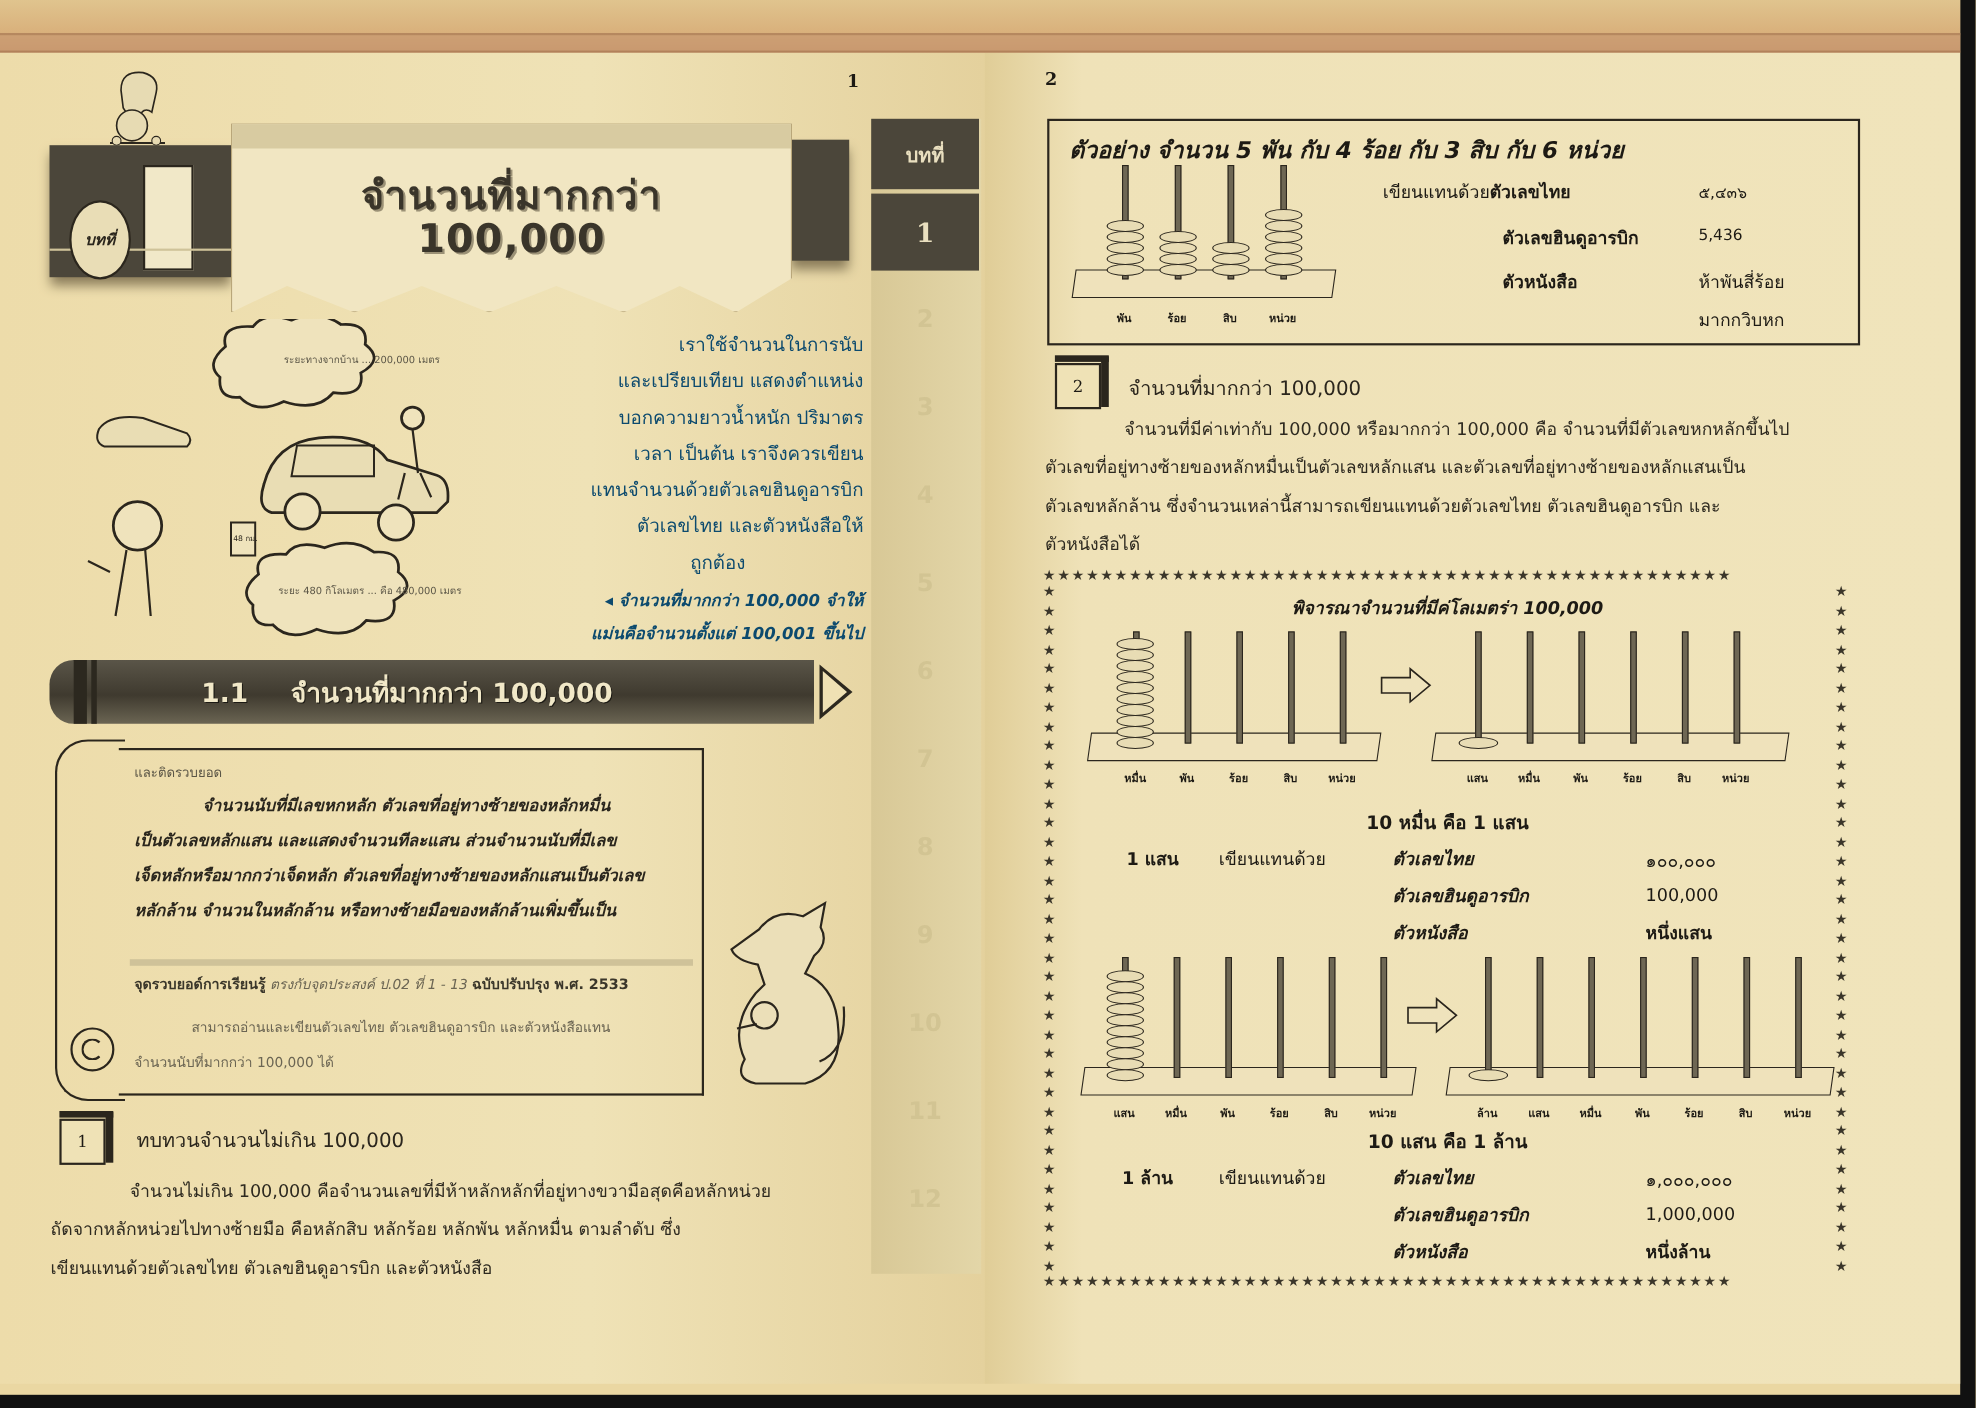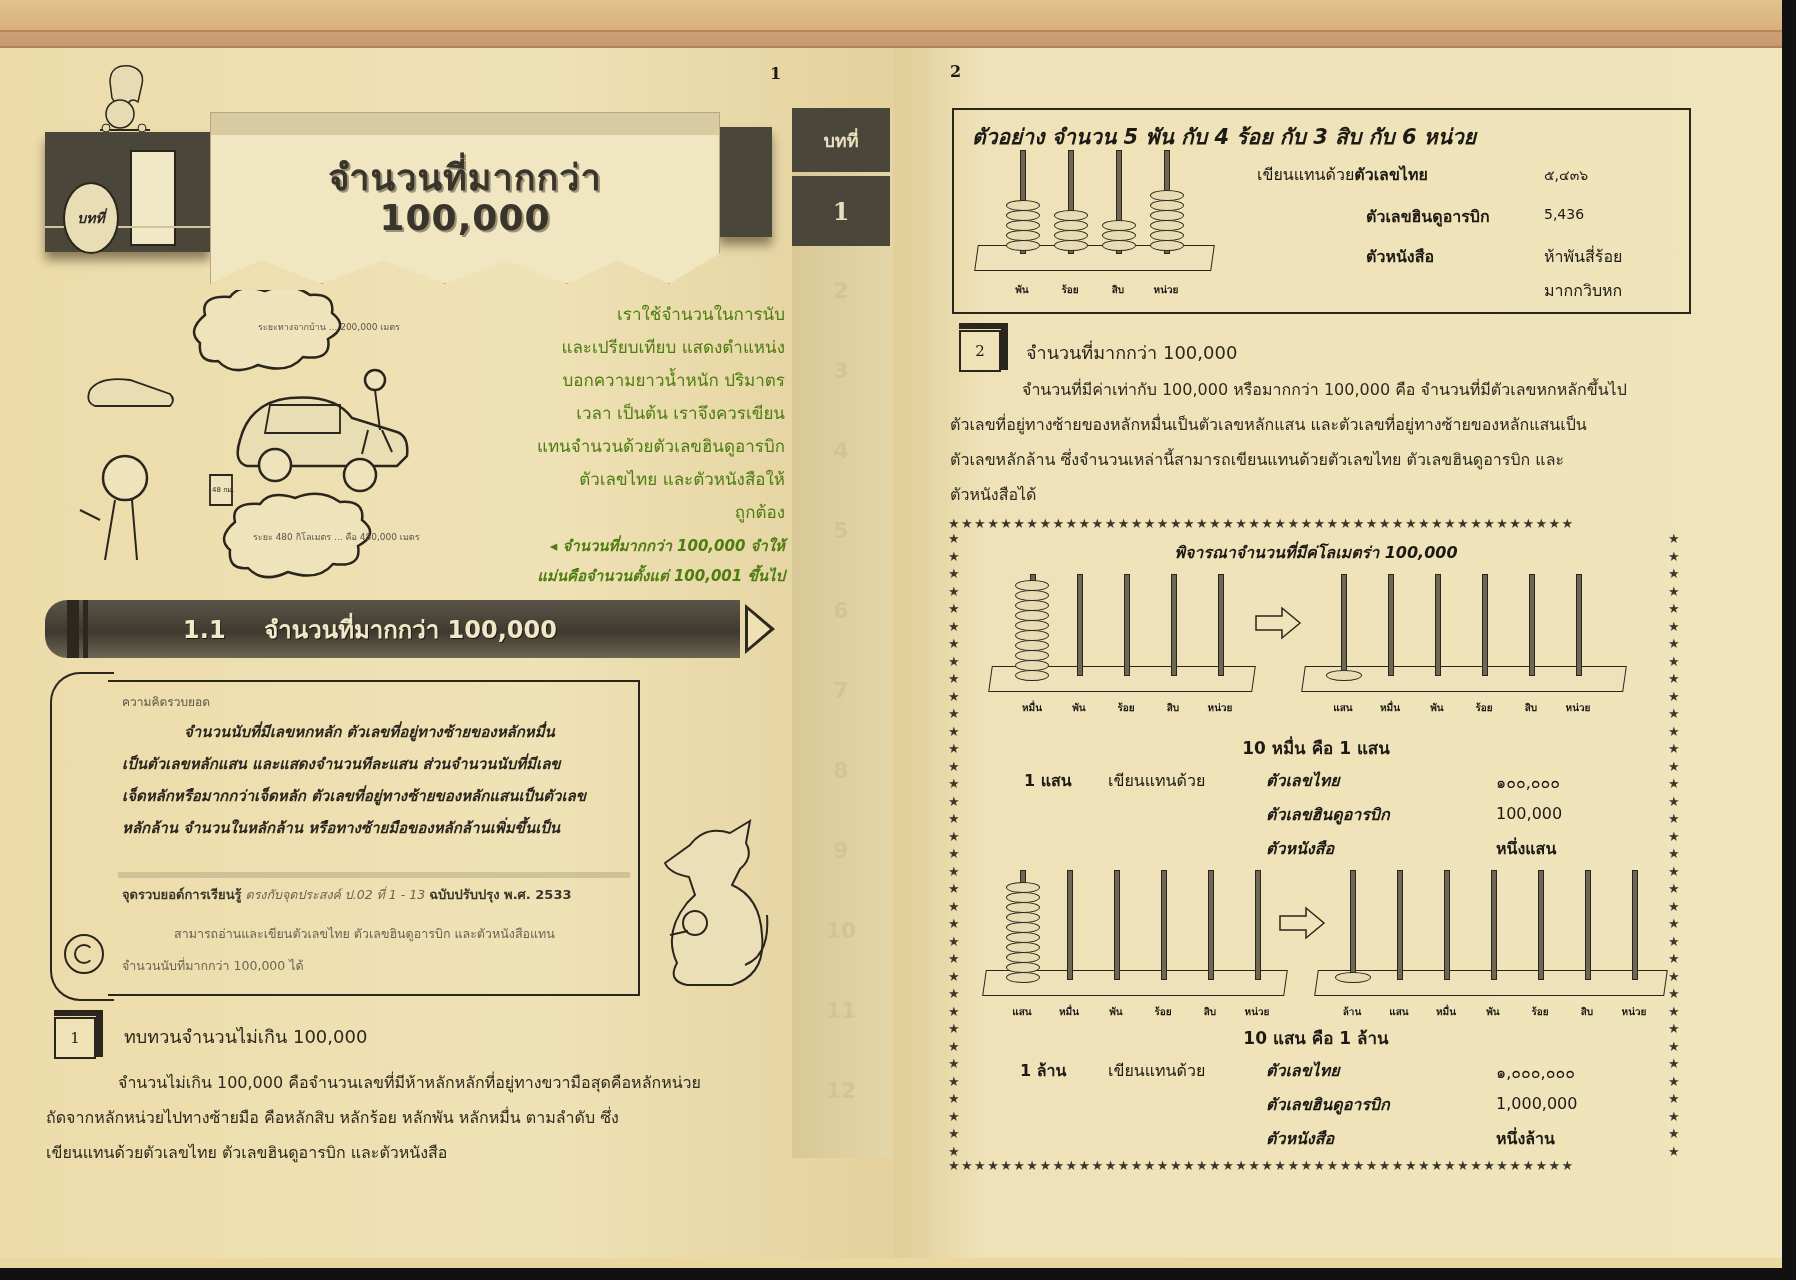--- a/index.html
+++ b/index.html
@@ -18,21 +18,21 @@
   .chapblk .line{position:absolute;left:0;right:0;top:94px;height:2px;background:#cfc39a;}
   .character{position:absolute;left:90px;top:62px;width:70px;height:75px;}
   .titlecard{position:absolute;left:210px;top:112px;width:508px;height:170px;background:#f1e6c2;border:1px solid #b9a77a;clip-path:polygon(0 0,100% 0,100% 82%,90% 100%,80% 86%,70% 100%,58% 86%,46% 100%,34% 86%,22% 100%,10% 86%,0 100%);}
   .titlecard .bar{position:absolute;left:0;right:0;top:0;height:22px;background:#d8cba1;}
   .titlecard .t{position:absolute;left:0;right:0;text-align:center;font-weight:bold;font-size:36px;color:#3a352a;letter-spacing:1px;text-shadow:2px 2px 0 #9b9176;}
   .darkslab{position:absolute;left:718px;top:127px;width:54px;height:110px;background:#4b463a;box-shadow:0 8px 10px #8a7c5a;}
   .sidestrip{position:absolute;left:792px;top:108px;width:100px;height:1050px;background:linear-gradient(90deg,#d8c896,#e3d6a8);}
   .sidestrip .tab{position:absolute;left:0;width:98px;background:#4b463a;color:#e9dfbf;font-weight:bold;display:flex;align-items:center;justify-content:center;}
   .ghost{position:absolute;left:0;width:98px;text-align:center;color:#d2c493;font-size:22px;font-weight:bold;}
   
-  .intro{position:absolute;left:520px;top:298px;width:265px;font-size:17px;line-height:33px;text-align:right;color:#4d7c0f;}
+  .intro{position:absolute;left:520px;top:298px;width:265px;font-size:17px;line-height:33px;text-align:right;color:#0c4a6e;}
   .intro .note{font-style:italic;font-weight:bold;font-size:15px;line-height:30px;margin-top:2px;}
   .illus{position:absolute;left:70px;top:290px;width:400px;height:295px;}
   
   .secbar{position:absolute;left:45px;top:600px;width:700px;height:58px;}
   .secbar .body{position:absolute;left:0;top:0;width:695px;height:58px;border-radius:22px 0 0 22px;background:linear-gradient(#5a5548,#3f3a2f 55%,#6b6553);}
   .secbar .stripe1{position:absolute;left:22px;top:0;width:12px;height:58px;background:#2c281f;}
   .secbar .stripe2{position:absolute;left:38px;top:0;width:5px;height:58px;background:#2c281f;}
   .secbar .label{position:absolute;left:0;width:650px;top:10px;text-align:center;color:#f1e8c8;font-weight:bold;font-size:24px;text-shadow:1px 1px 0 #1c1a14;}
   .secbar .tri{position:absolute;left:700px;top:4px;width:0;height:0;border-top:25px solid transparent;border-bottom:25px solid transparent;border-left:30px solid #2c281f;}
   .secbar .tri2{position:absolute;left:703px;top:10px;width:0;height:0;border-top:19px solid transparent;border-bottom:19px solid transparent;border-left:22px solid #efe1b4;}
@@ -143,21 +143,21 @@
     <text x="142" y="202" font-size="7" fill="#2b261d">48 กม.</text>
   </svg>
 
   <div class="intro">
     <div>เราใช้จำนวนในการนับ</div>
     <div>และเปรียบเทียบ แสดงตำแหน่ง</div>
     <div>บอกความยาวน้ำหนัก ปริมาตร</div>
     <div>เวลา เป็นต้น เราจึงควรเขียน</div>
     <div>แทนจำนวนด้วยตัวเลขฮินดูอารบิก</div>
     <div>ตัวเลขไทย และตัวหนังสือให้</div>
-    <div style="text-align:right;">ถูกต้อง</div>
+    <div style="text-align:center;">ถูกต้อง</div>
     <div class="note">◂ จำนวนที่มากกว่า 100,000 จำให้</div>
     <div class="note" style="margin-top:0;">แม่นคือจำนวนตั้งแต่ 100,001 ขึ้นไป</div>
   </div>
 
   <div class="secbar">
     <div class="body"></div>
     <div class="stripe1"></div>
       <div class="stripe2"></div>
     <div class="label">
       <span>1.1</span>
@@ -165,21 +165,21 @@
       <span>จำนวนที่มากกว่า 100,000</span>
     </div>
     <div class="tri"></div>
     <div class="tri2"></div>
   </div>
 
   <div class="scroll">
     <div class="roll"></div>
     <div class="spiral"></div>
     <div class="inner"></div>
-    <div class="sc-head">ความคิดรวบยอด</div>
+    <div class="sc-head">และติดรวบยอด</div>
     <div class="sc-text">
       <div><span class="ind"></span><span>จำนวนนับที่มีเลขหกหลัก   ตัวเลขที่อยู่ทางซ้ายของหลักหมื่น</span></div>
       <div>เป็นตัวเลขหลักแสน  และแสดงจำนวนทีละแสน  ส่วนจำนวนนับที่มีเลข</div>
       <div>เจ็ดหลักหรือมากกว่าเจ็ดหลัก ตัวเลขที่อยู่ทางซ้ายของหลักแสนเป็นตัวเลข</div>
       <div>หลักล้าน  จำนวนในหลักล้าน  หรือทางซ้ายมือของหลักล้านเพิ่มขึ้นเป็น</div>
     </div>
     <div class="sc-rule"></div>
     <div class="sc-obj">
       <b>จุดรวบยอด์การเรียนรู้</b>
       <span class="it">ตรงกับจุดประสงค์ ป.02 ที่ 1 - 13</span>

